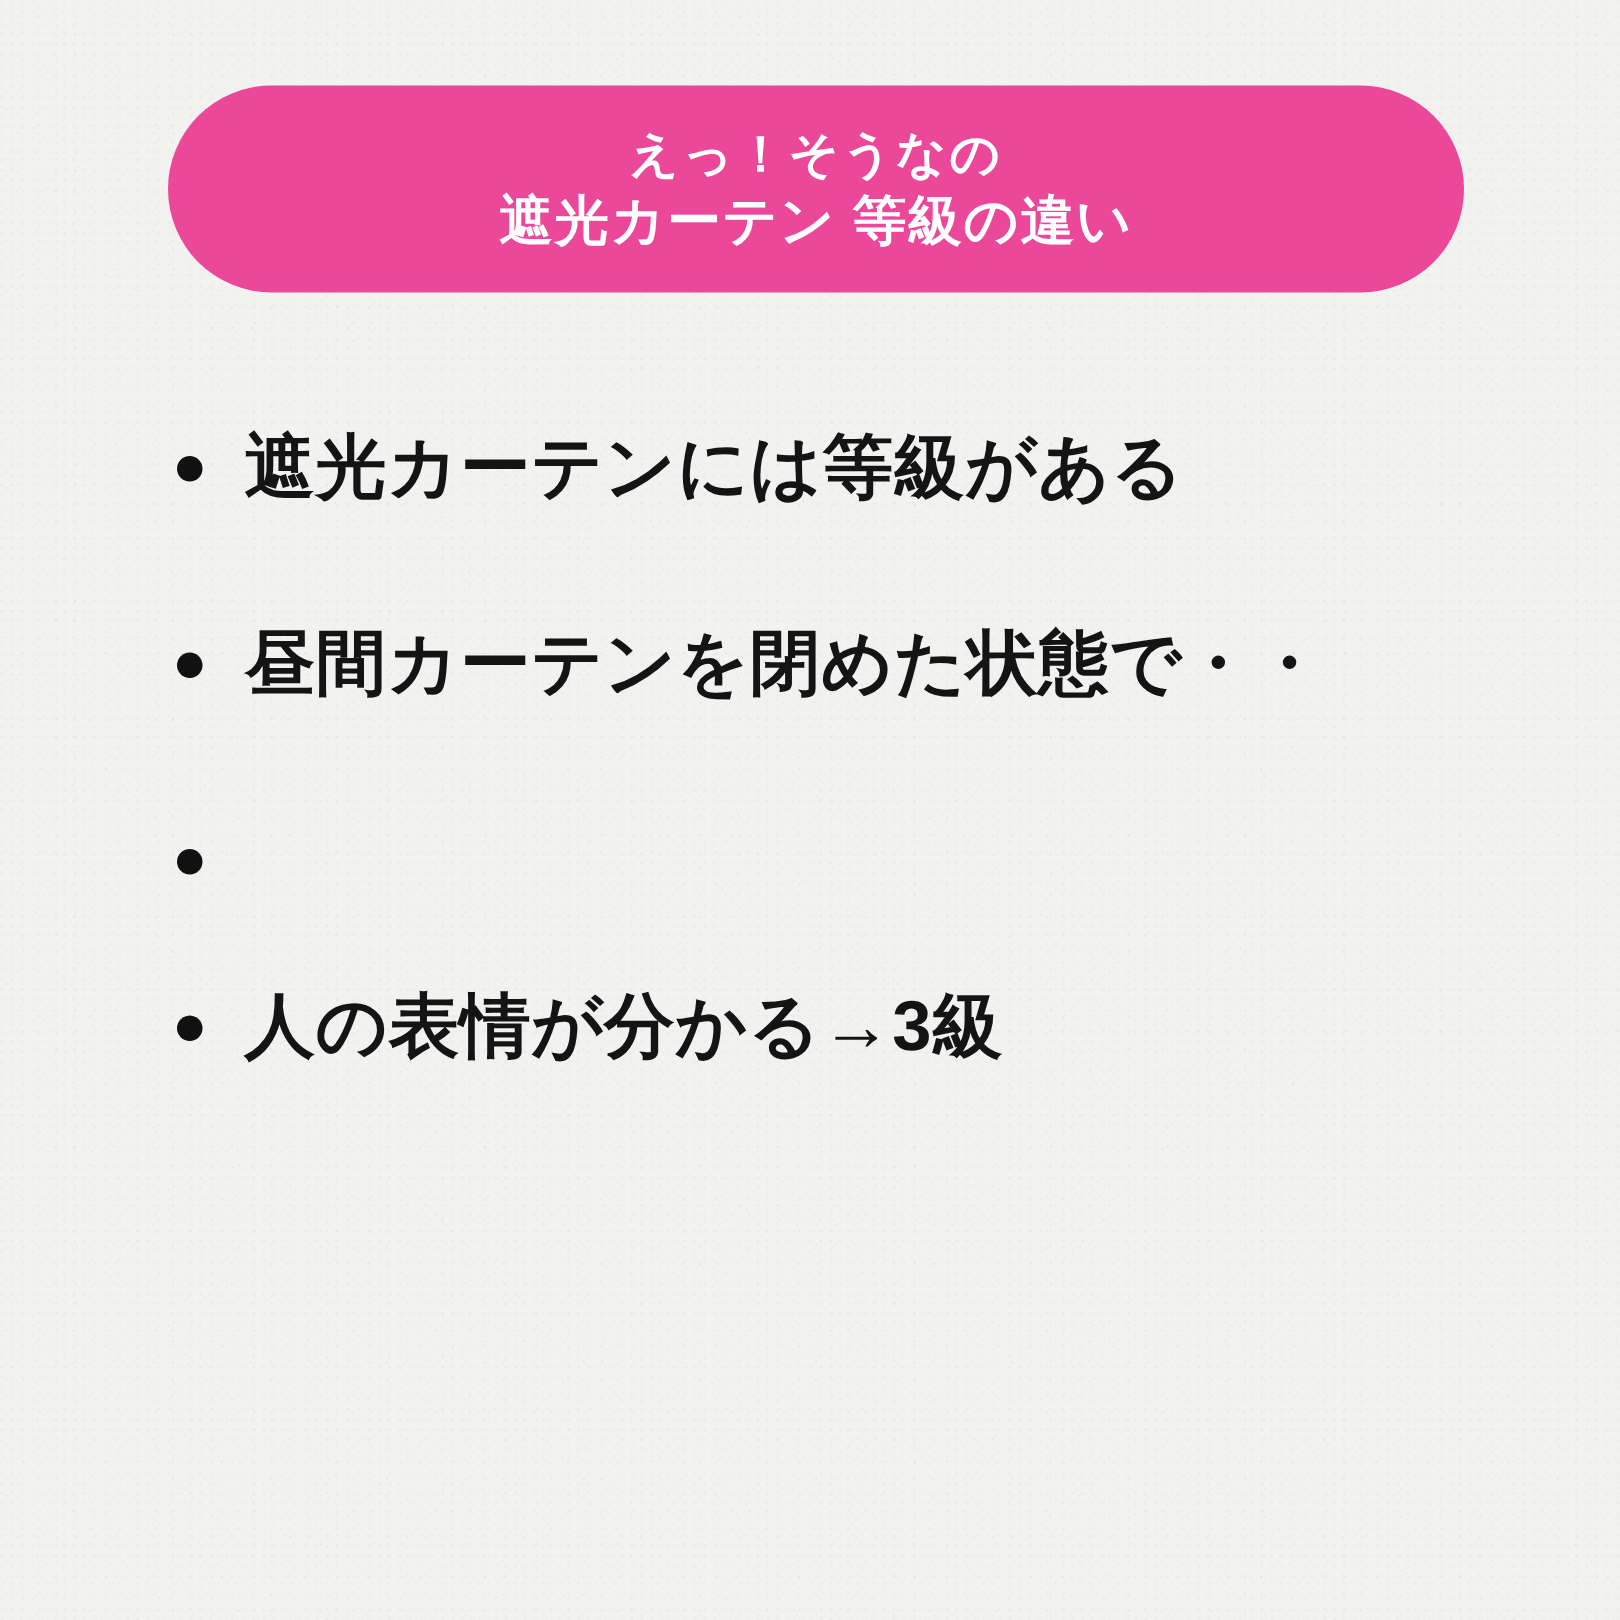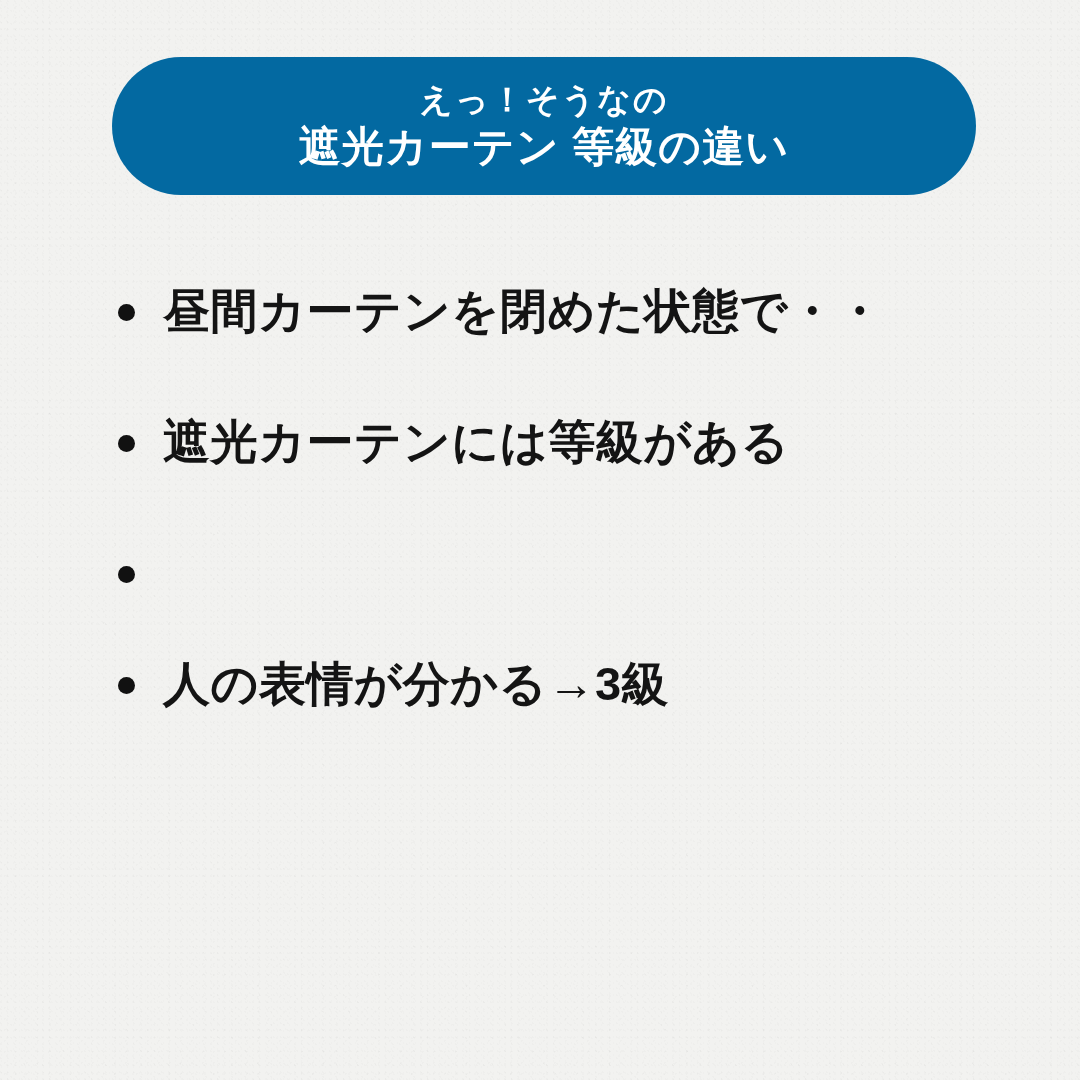--- a/index.html
+++ b/index.html
@@ -33,38 +33,38 @@
     width: 1080px;
     height: 1080px;
     box-sizing: border-box;
   }
   .title-banner {
     position: absolute;
     left: 112px;
     top: 57px;
     width: 864px;
     height: 138px;
-    background: #0369a1;
+    background: #ec4899;
     border-radius: 69px;
     display: flex;
     flex-direction: column;
     align-items: center;
     justify-content: center;
     gap: 6px;
   }
   .title-line1 {
     color: #ffffff;
     font-size: 33px;
     font-weight: bold;
     letter-spacing: 2px;
     line-height: 1.1;
   }
   .title-line2 {
     color: #ffffff;
-    font-size: 42px;
+    font-size: 36px;
     font-weight: bold;
     letter-spacing: 1px;
     line-height: 1.1;
   }
   .bullet-list {
     position: absolute;
     left: 118px;
     top: 282px;
     width: 900px;
     margin: 0;
@@ -101,25 +101,25 @@
   <div class="texture"></div>
 
   <div class="title-banner">
     <div class="title-line1">えっ！そうなの</div>
     <div class="title-line2">遮光カーテン 等級の違い</div>
   </div>
 
   <ul class="bullet-list">
     <li class="bullet-item">
       <span class="bullet-dot"></span>
-      <span class="bullet-text">昼間カーテンを閉めた状態で・・</span>
+      <span class="bullet-text">遮光カーテンには等級がある</span>
     </li>
     <li class="bullet-item">
       <span class="bullet-dot"></span>
-      <span class="bullet-text">遮光カーテンには等級がある</span>
+      <span class="bullet-text">昼間カーテンを閉めた状態で・・</span>
     </li>
     <li class="bullet-item">
       <span class="bullet-dot"></span>
     </li>
     <li class="bullet-item">
       <span class="bullet-dot"></span>
       <span class="bullet-text">人の表情が分かる→3級</span>
     </li>
   </ul>
 </div>

